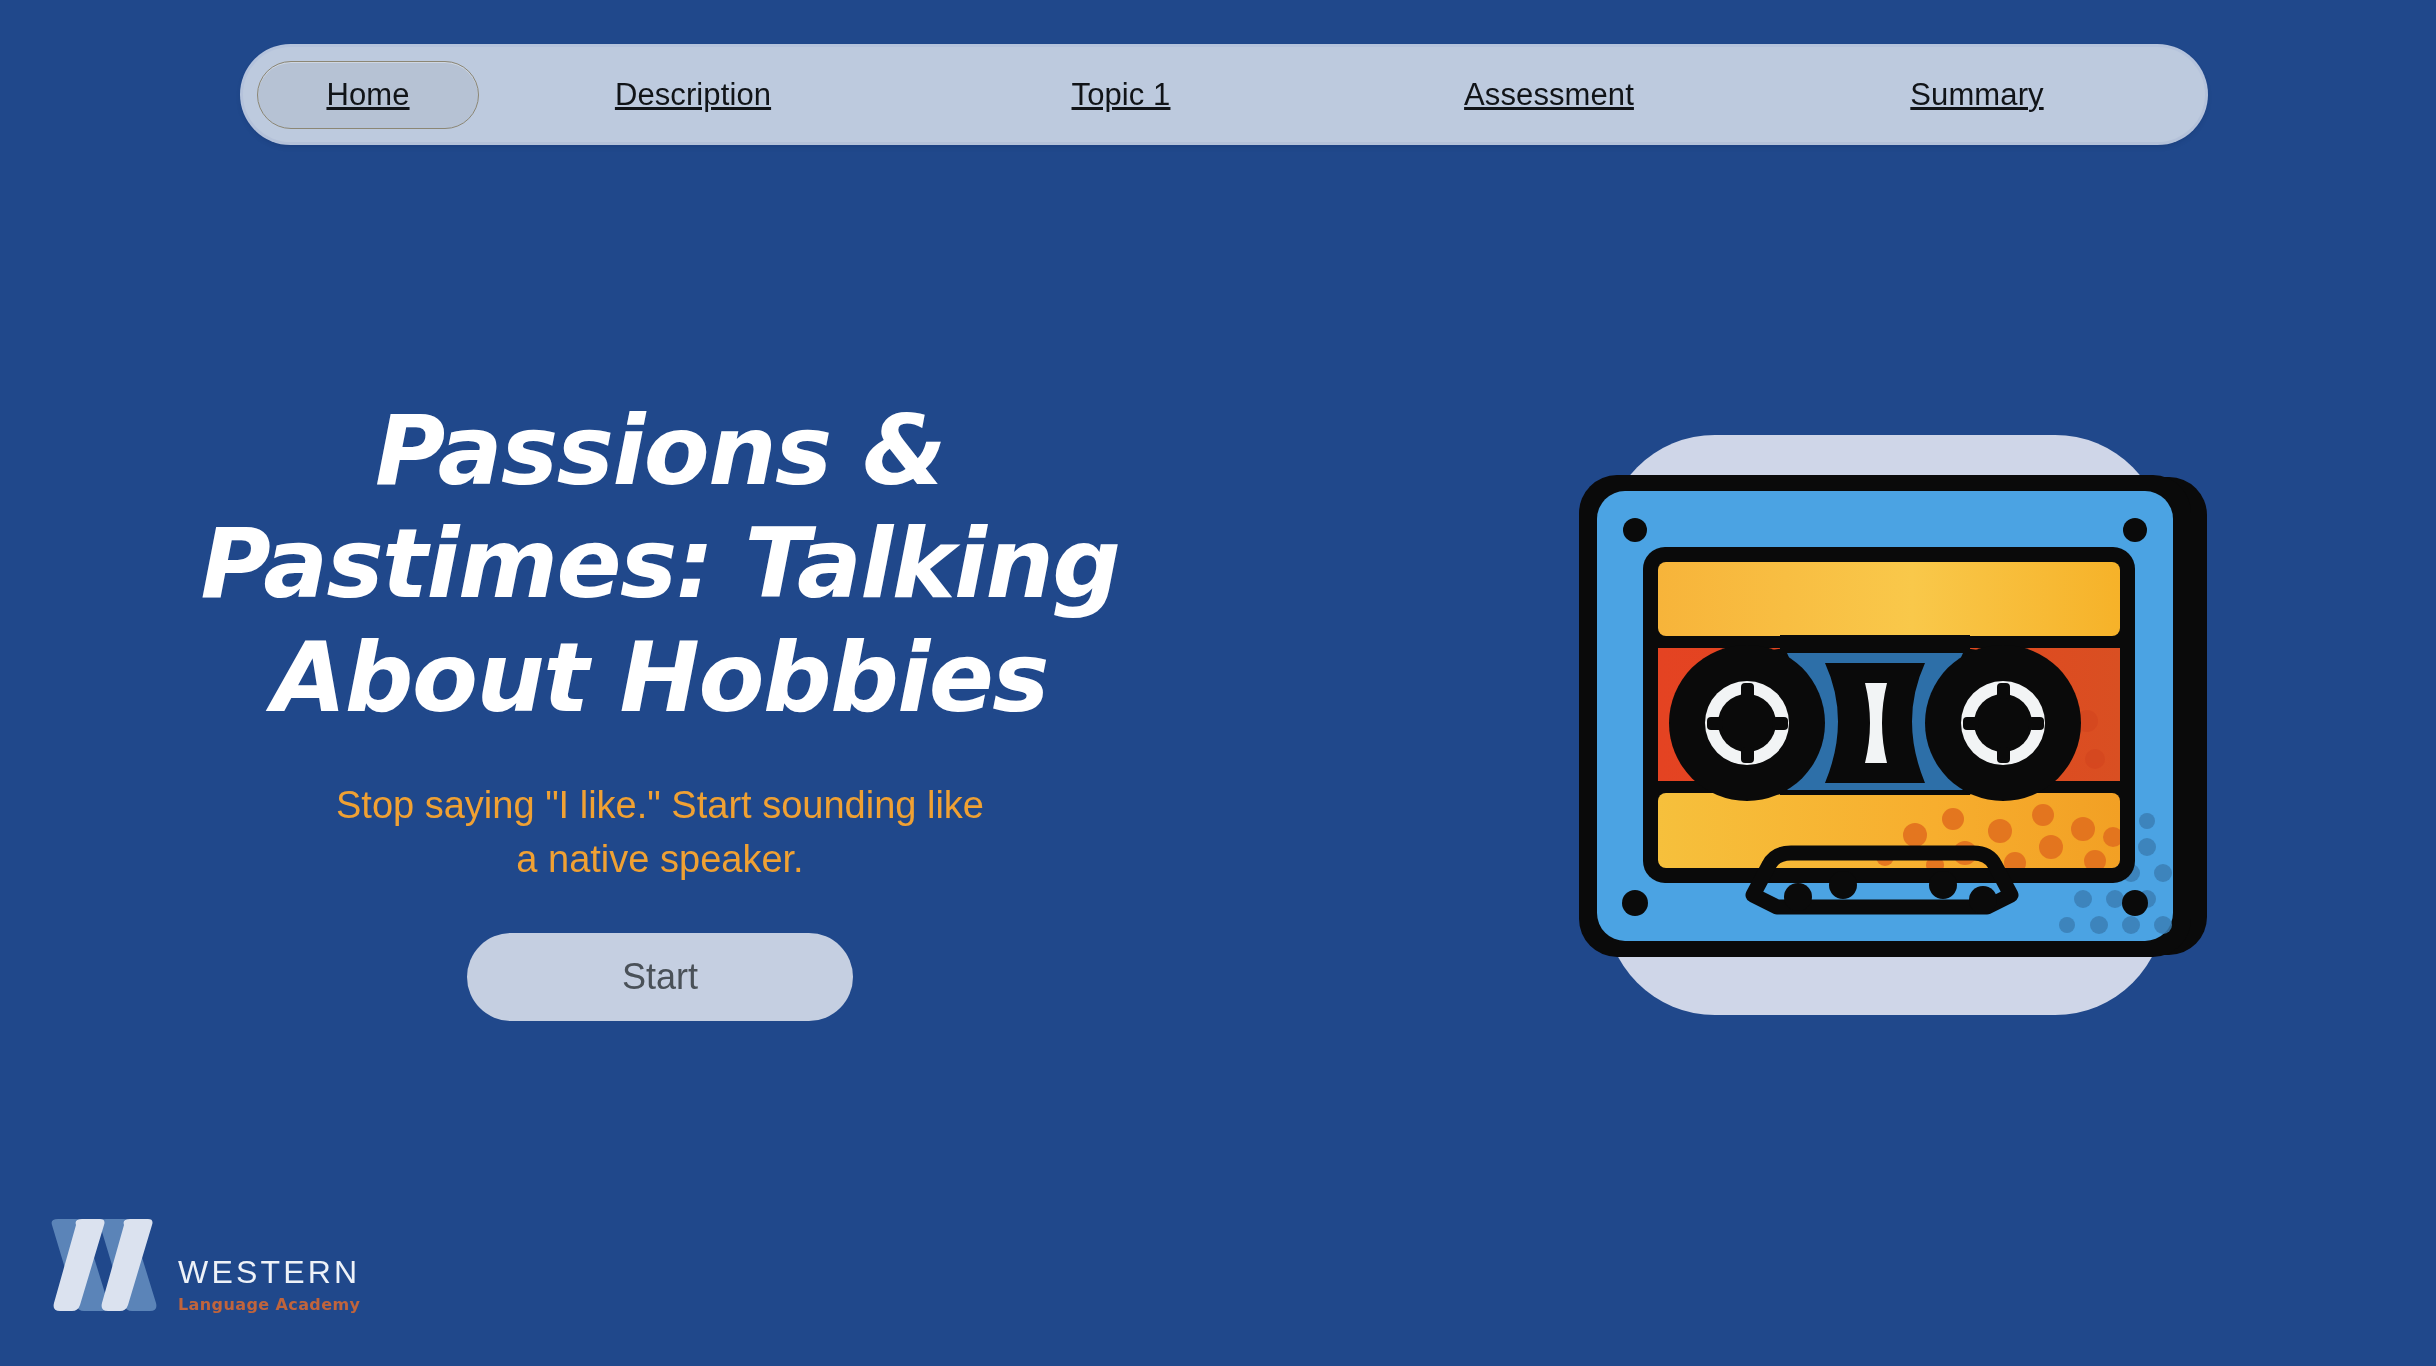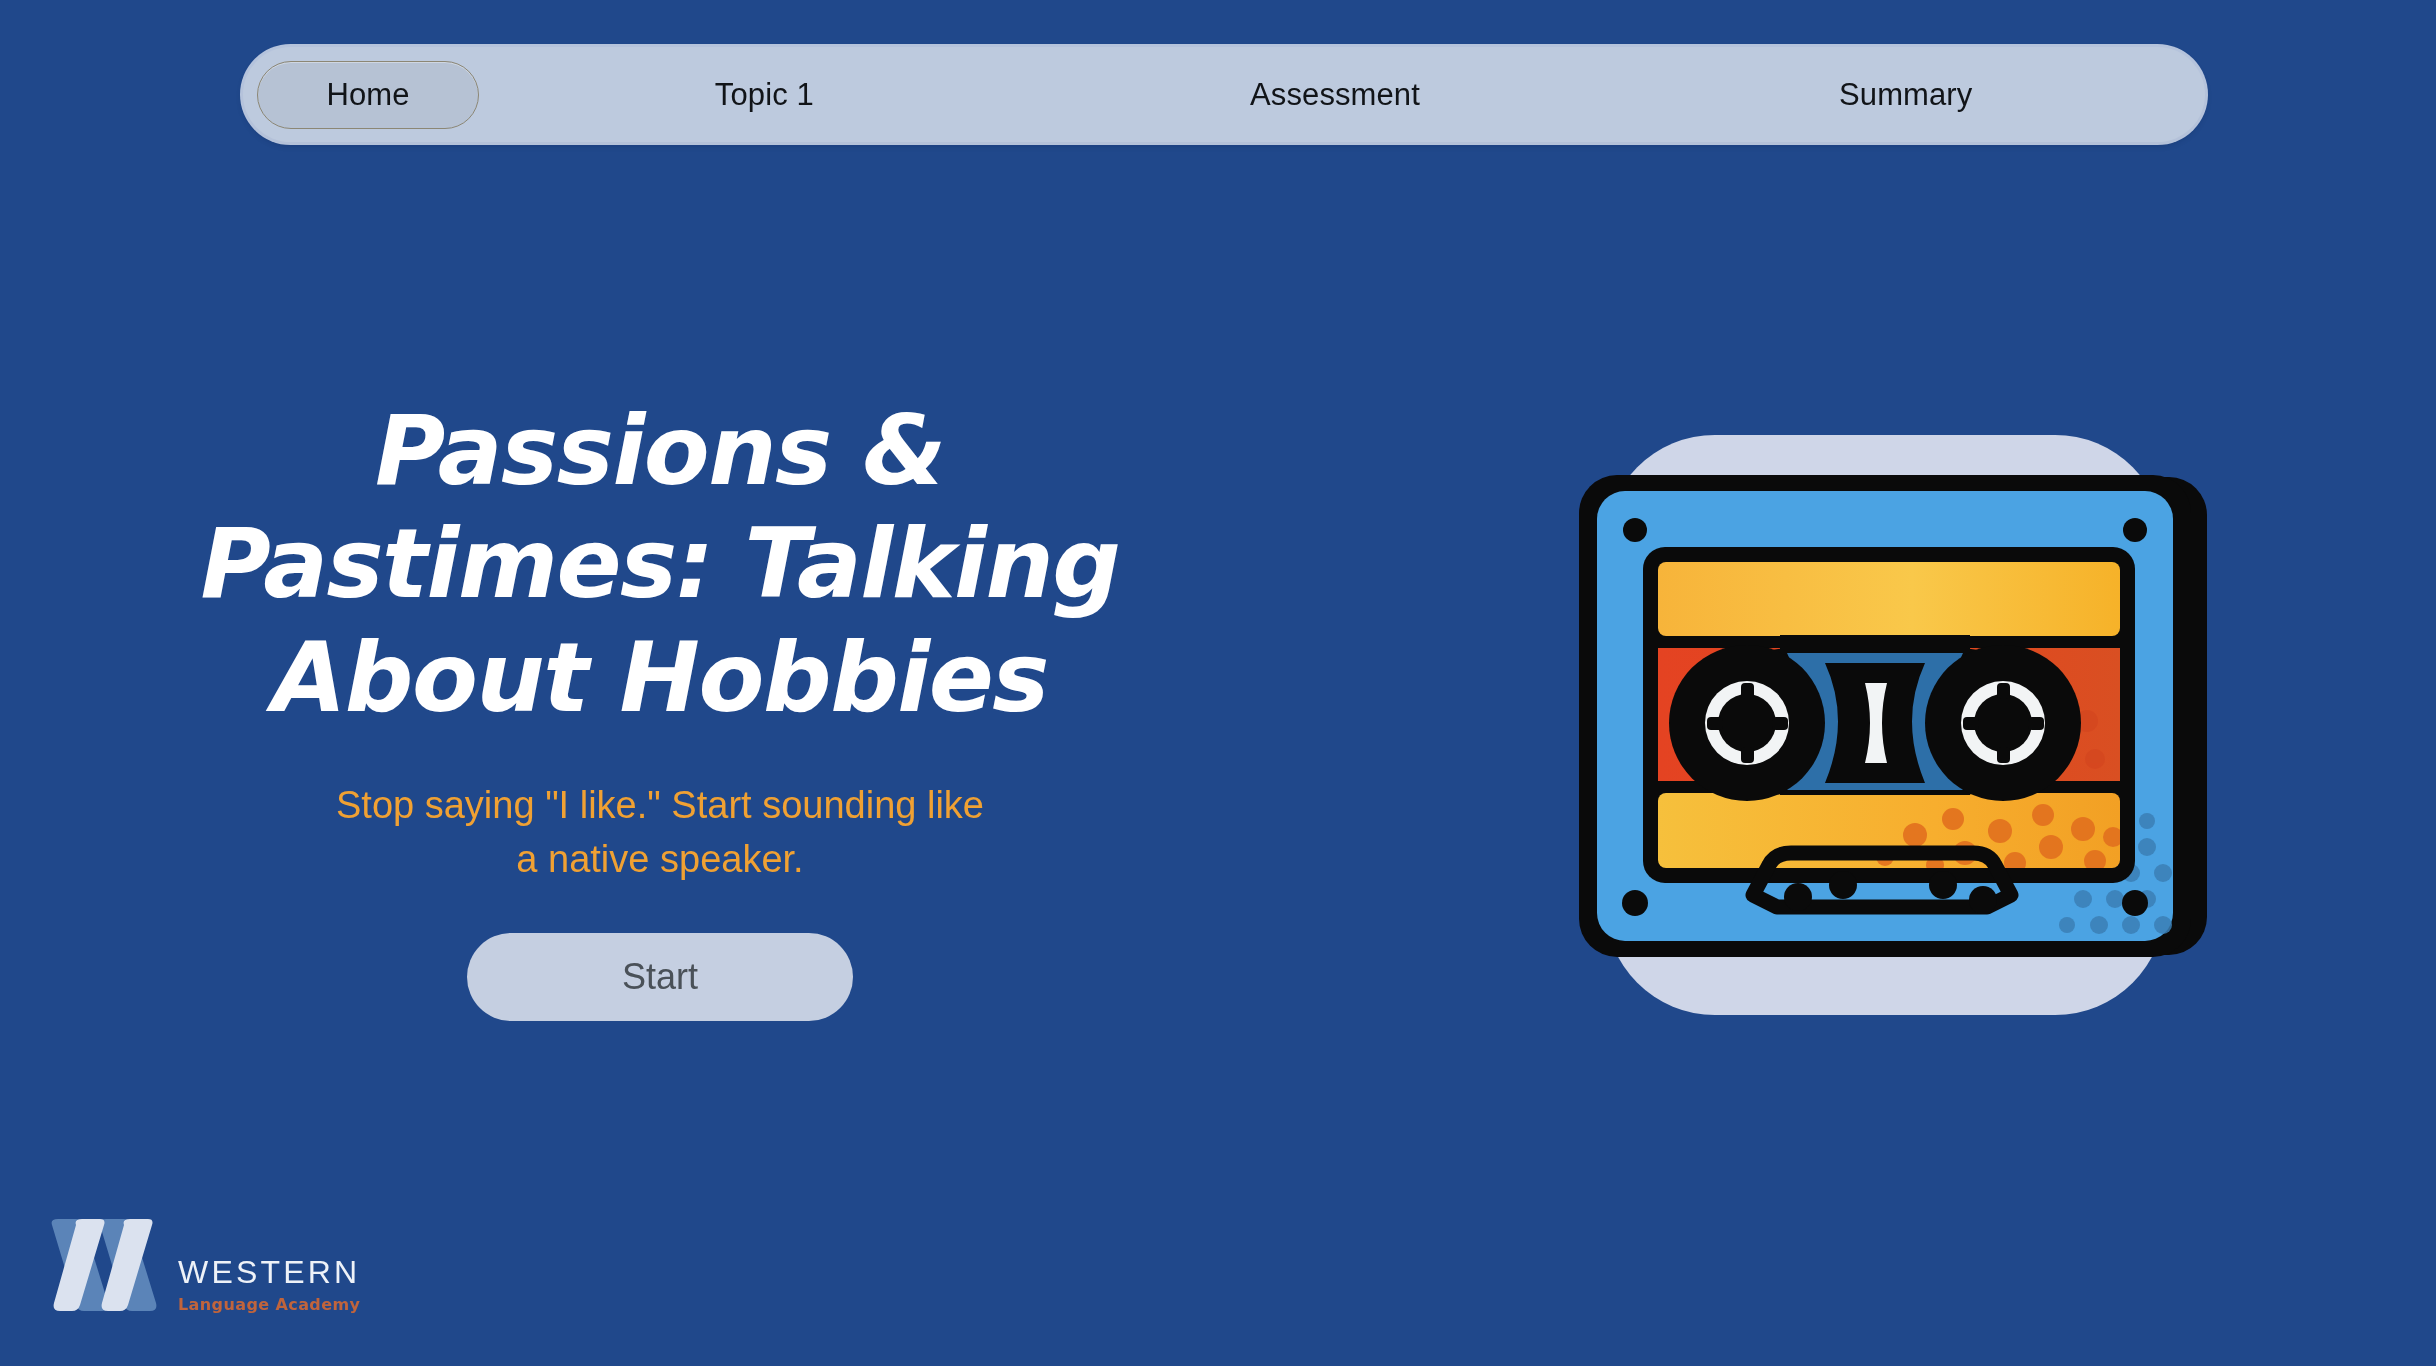--- a/index.html
+++ b/index.html
@@ -37,20 +37,21 @@
     height: 68px;
     display: flex;
     align-items: center;
     justify-content: center;
     font-size: 31px;
     color: #111418;
     letter-spacing: 0.1px;
     border-radius: 34px;
     cursor: pointer;
     white-space: nowrap;
+    text-decoration: underline;
   }
 
   .nav-item.active {
     background: #b6c2d4;
     border: 1.5px solid #8c8775;
     box-shadow: inset 0 1px 0 rgba(255,255,255,0.35);
     flex: 0 0 222px;
   }
 
   
@@ -130,20 +131,21 @@
     letter-spacing: 0.4px;
     margin-top: 9px;
     line-height: 1;
   }
 </style>
 </head>
 <body>
 
 <nav id="nav-bar">
   <div class="nav-item active">Home</div>
+  <div class="nav-item">Description</div>
   <div class="nav-item">Topic 1</div>
   <div class="nav-item">Assessment</div>
   <div class="nav-item">Summary</div>
 </nav>
 
 <section id="hero-left">
   <h1 id="hero-title">Passions &amp; Pastimes: Talking About Hobbies</h1>
   <p id="hero-subtitle">Stop saying "I like." Start sounding like a native speaker.</p>
   <button id="start-button">Start</button>
 </section>

